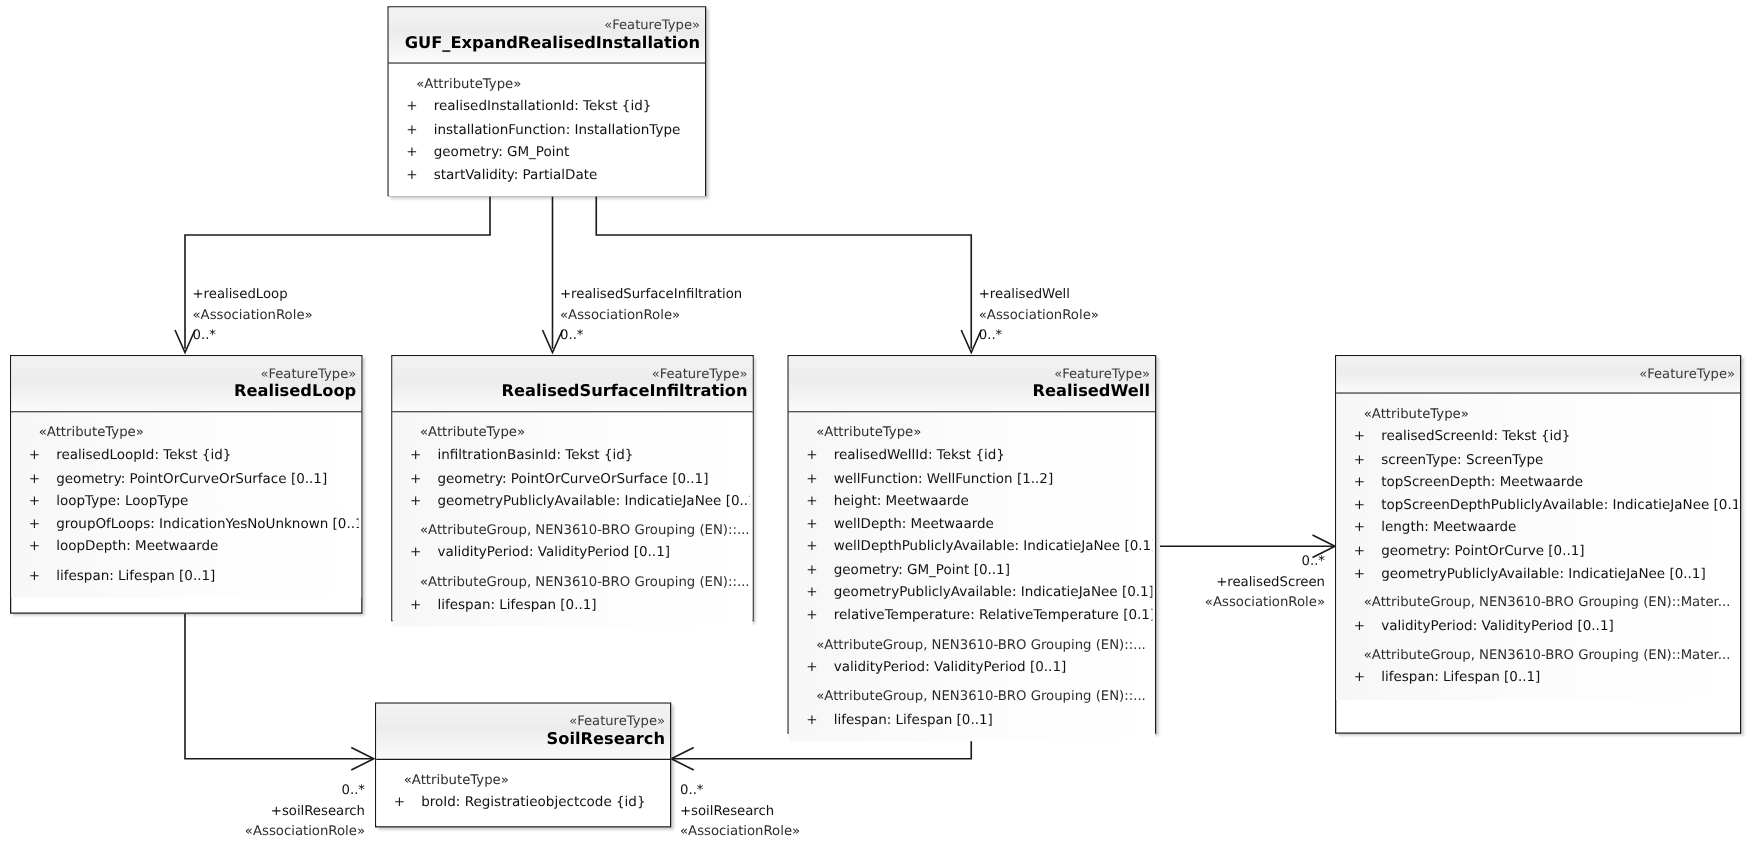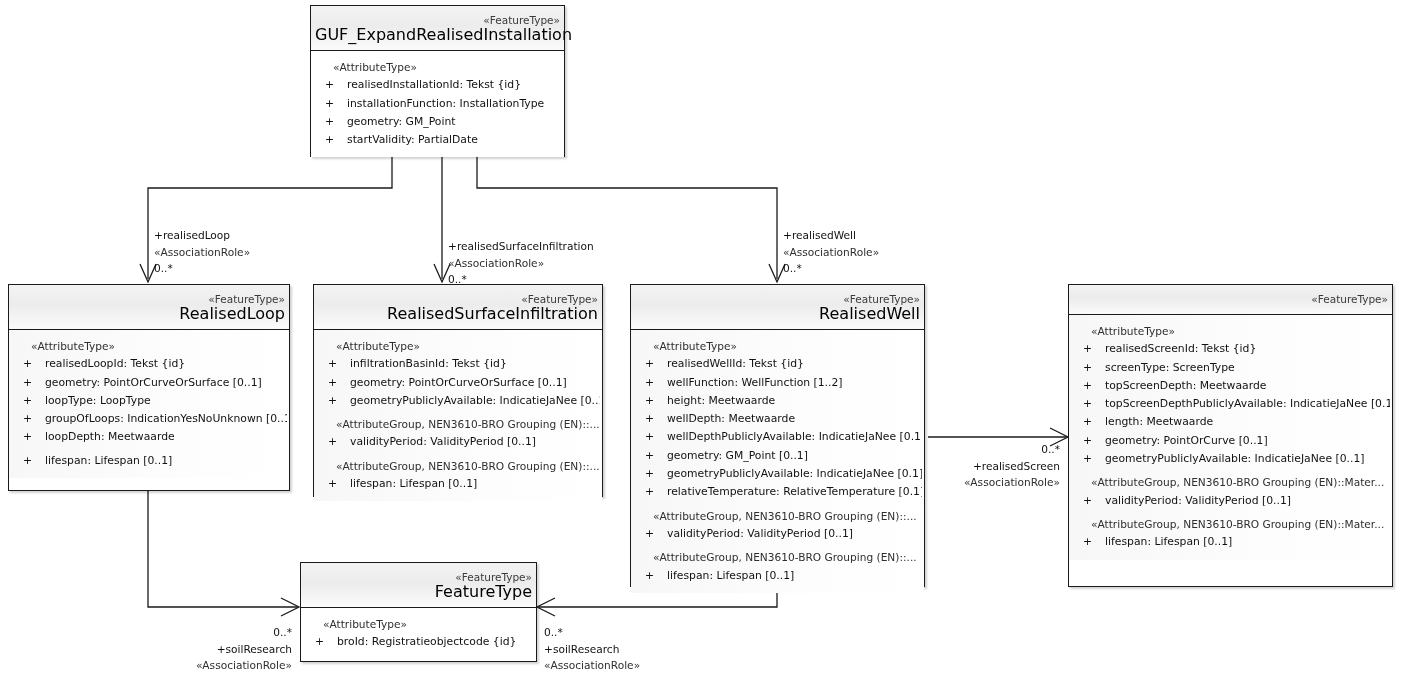--- a/index.html
+++ b/index.html
@@ -41,22 +41,22 @@
   }
   .stereo {
     display: block;
     font-size: 10.5px;
     color: #3a3a3a;
     line-height: 14px;
     white-space: nowrap;
   }
   .cls-name {
     display: block;
-    font-size: 16px;
-    font-weight: normal;
+    font-size: 13px;
+    font-weight: bold;
     color: #000000;
     line-height: 15px;
     white-space: nowrap;
   }
   .uml-body {
     box-sizing: border-box;
     background: #ffffff;
     padding: 7px 2px 8px 2px;
   }
   .uml-body.shaded {
@@ -139,21 +139,21 @@
       <path d="M 555 598 L 537 607 L 555 616" stroke-width="1.3"></path>
     </g>
   </svg>
 
   <div class="edge-label" style="left:154px; top:227px;">
     <span class="role">+realisedLoop</span>
     <span class="stereo-lbl">«AssociationRole»</span>
     <span class="mult">0..*</span>
   </div>
 
-  <div class="edge-label" style="left:448px; top:238px;">
+  <div class="edge-label" style="left:448px; top:227px;">
     <span class="role">+realisedSurfaceInfiltration</span>
     <span class="stereo-lbl">«AssociationRole»</span>
     <span class="mult">0..*</span>
   </div>
 
   <div class="edge-label" style="left:783px; top:227px;">
     <span class="role">+realisedWell</span>
     <span class="stereo-lbl">«AssociationRole»</span>
     <span class="mult">0..*</span>
   </div>
@@ -268,21 +268,21 @@
         <div class="attr"><span class="vis">+</span><span>validityPeriod: ValidityPeriod [0..1]</span></div>
         <div class="spacer"></div>
         <div class="grp">«AttributeGroup, NEN3610-BRO Grouping (EN)::Mater...</div>
         <div class="attr"><span class="vis">+</span><span>lifespan: Lifespan [0..1]</span></div>
       </div>
   </div>
 
   <div class="uml-class" style="left:300px; top:562px; width:237px; height:100px;">
     <div class="uml-header">
       <span class="stereo">«FeatureType»</span>
-      <span class="cls-name">FeatureType</span>
+      <span class="cls-name">SoilResearch</span>
     </div>
     <div class="uml-body">
         <div class="grp">«AttributeType»</div>
         <div class="attr"><span class="vis">+</span><span>broId: Registratieobjectcode {id}</span></div>
       </div>
   </div>
 
 </div>
 
 </body></html>

